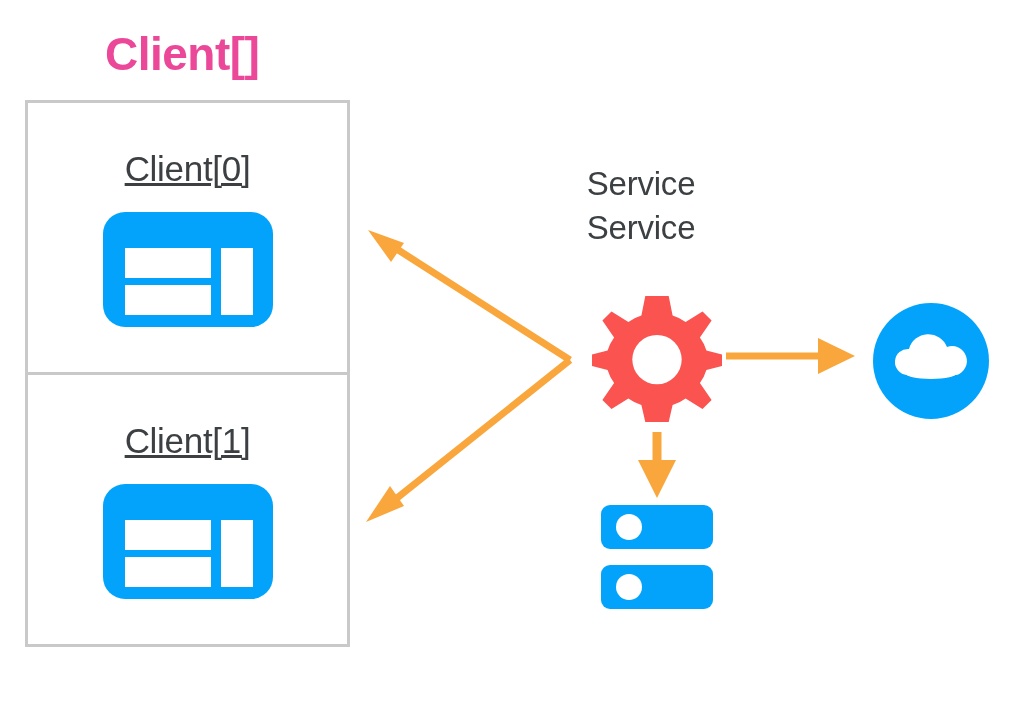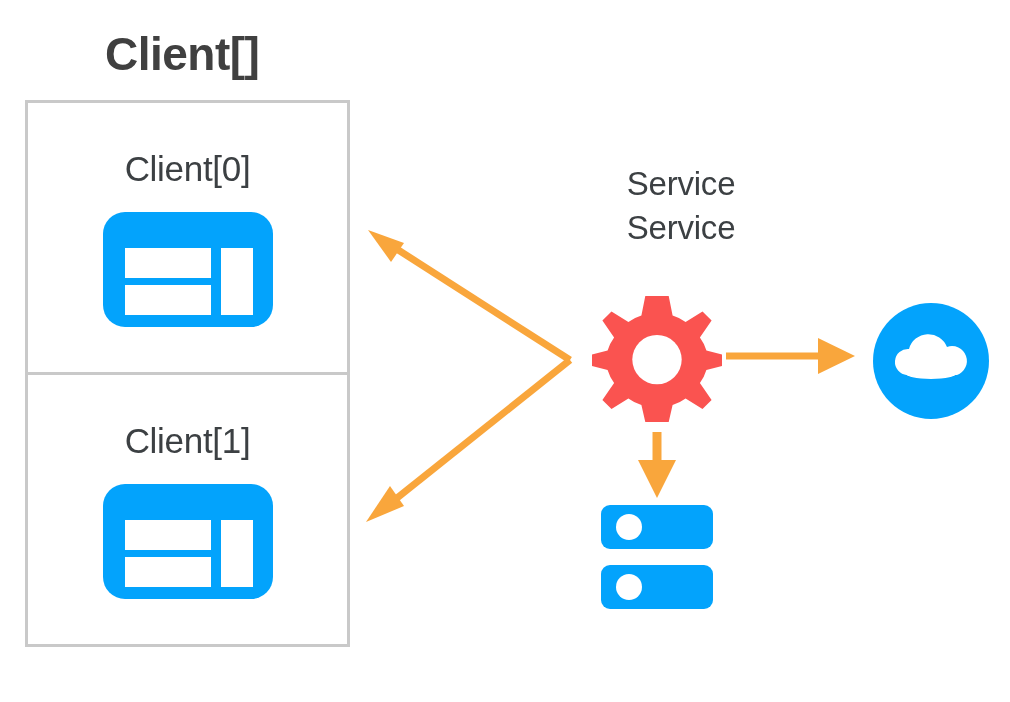--- a/index.html
+++ b/index.html
@@ -20,21 +20,21 @@
   }
 
   
   .array-title {
     position: absolute;
     left: 105px;
     top: 26px;
     font-size: 46px;
     line-height: 56px;
     font-weight: 600;
-    color: #404040;
+    color: #ec4899;
     letter-spacing: -0.5px;
     white-space: nowrap;
   }
 
   
   .client-array {
     position: absolute;
     left: 25px;
     top: 100px;
     width: 325px;
@@ -57,31 +57,32 @@
     margin-top: -3px;
   }
   .client-label {
     font-size: 35px;
     line-height: 42px;
     font-weight: 400;
     color: #3c4043;
     letter-spacing: -0.3px;
     margin-top: 45px;
     white-space: nowrap;
+    text-decoration: underline;
   }
 
   
   .window-icon {
     margin-top: 22px;
   }
 
   
   .sw-label {
     position: absolute;
-    left: 576px;
+    left: 536px;
     top: 162px;
     width: 210px;
     text-align: center;
     font-size: 33px;
     line-height: 44px;
     font-weight: 400;
     color: #3c4043;
     letter-spacing: -0.2px;
   }
 

